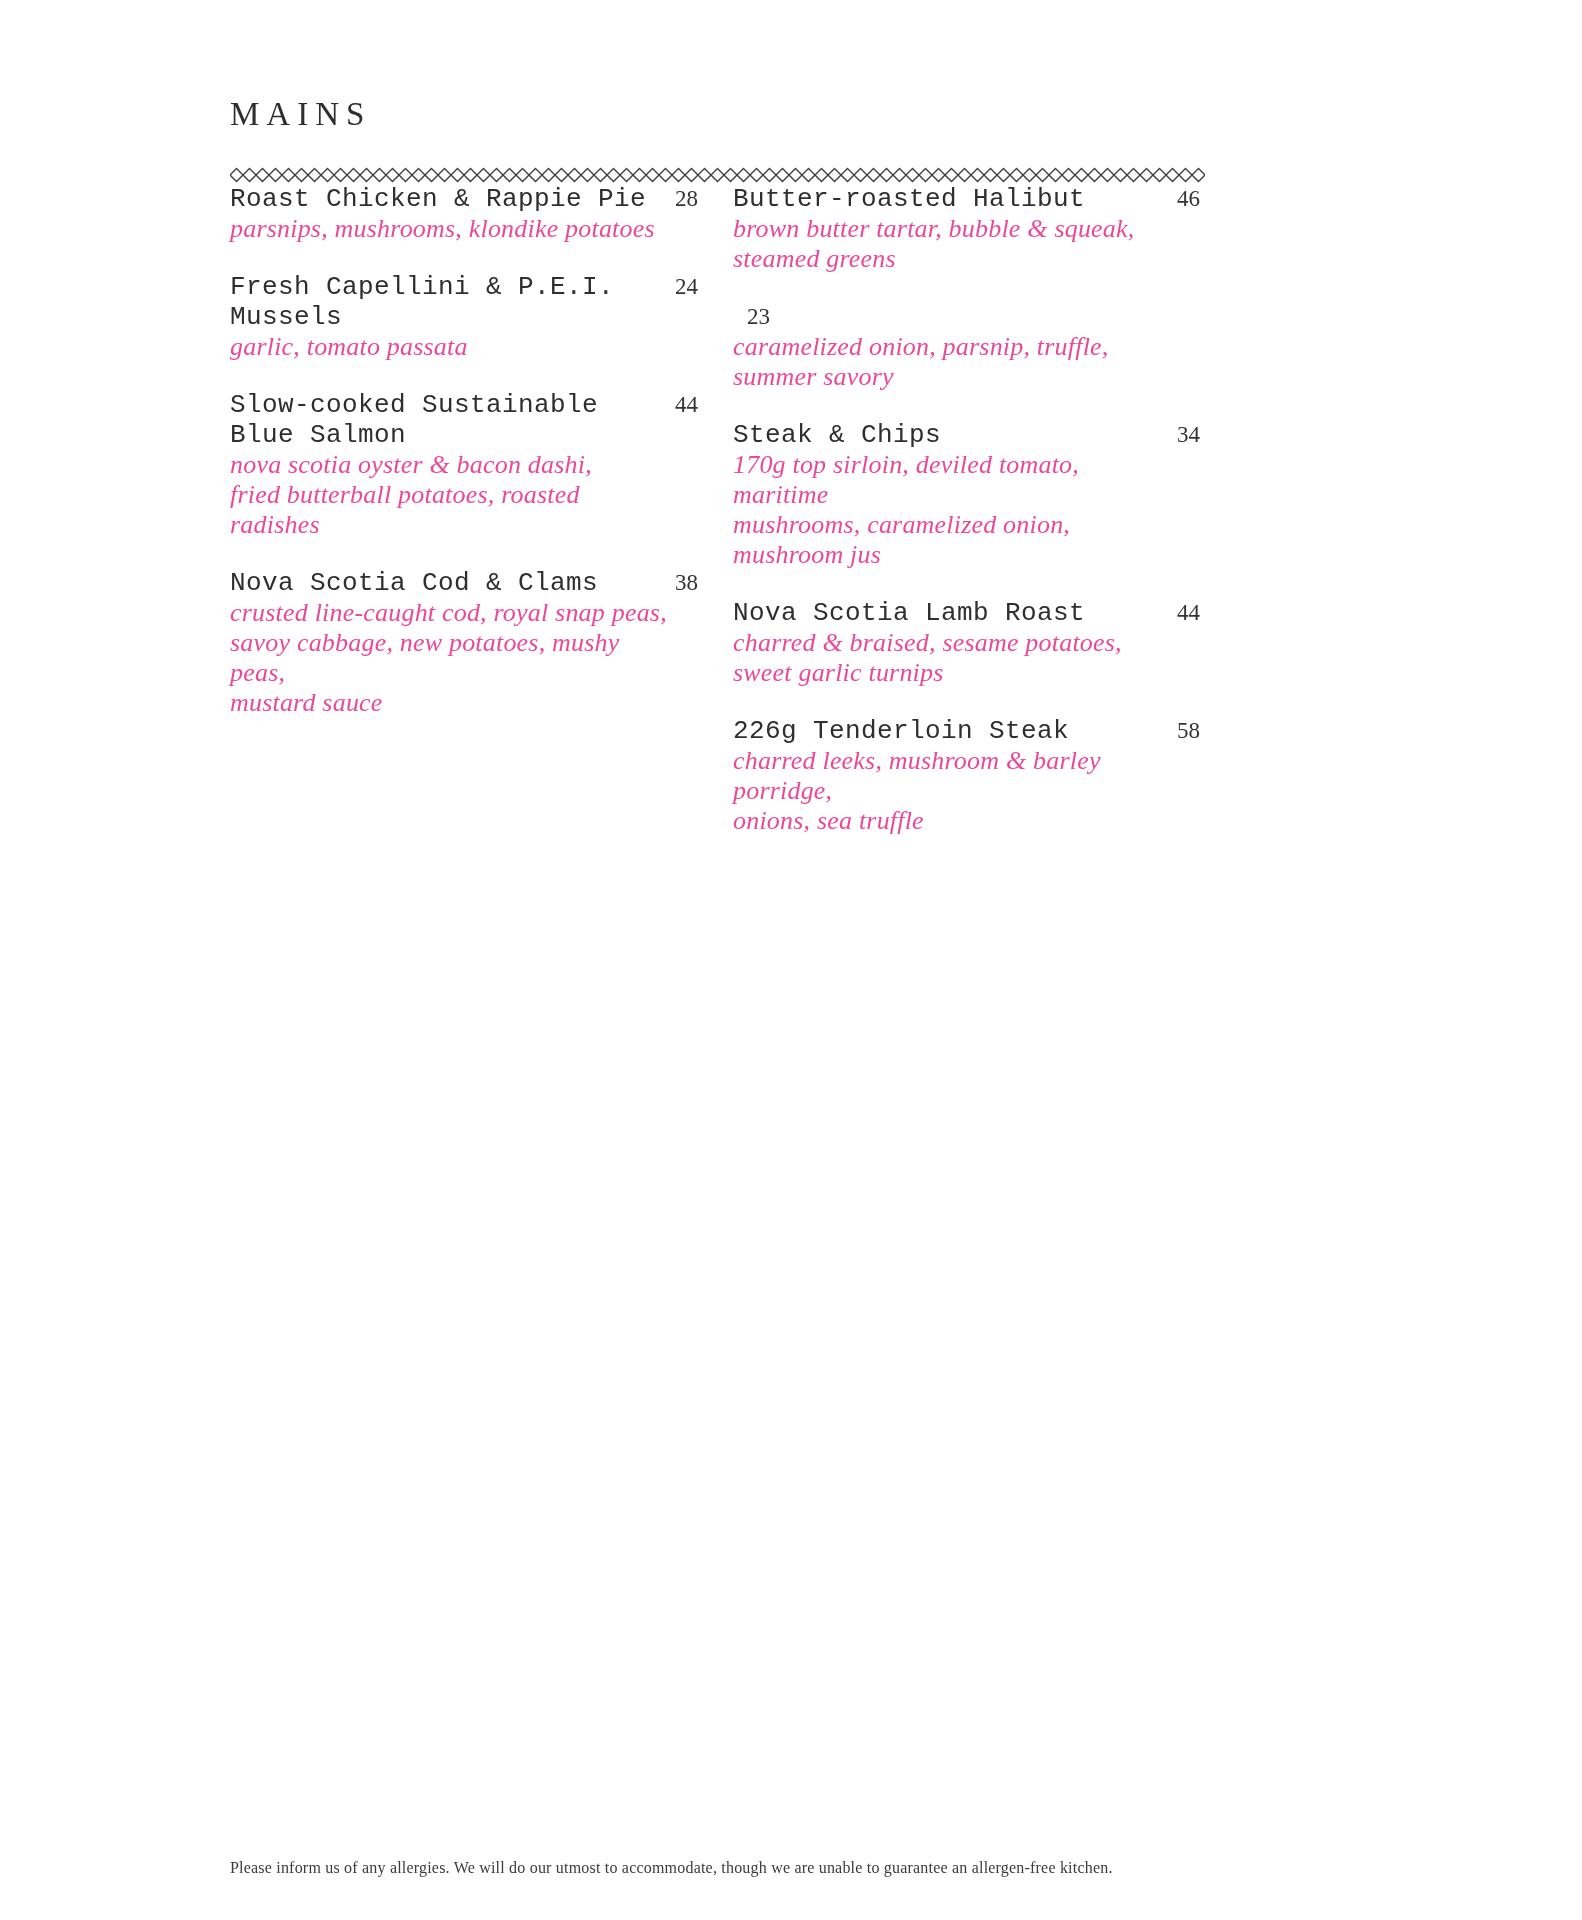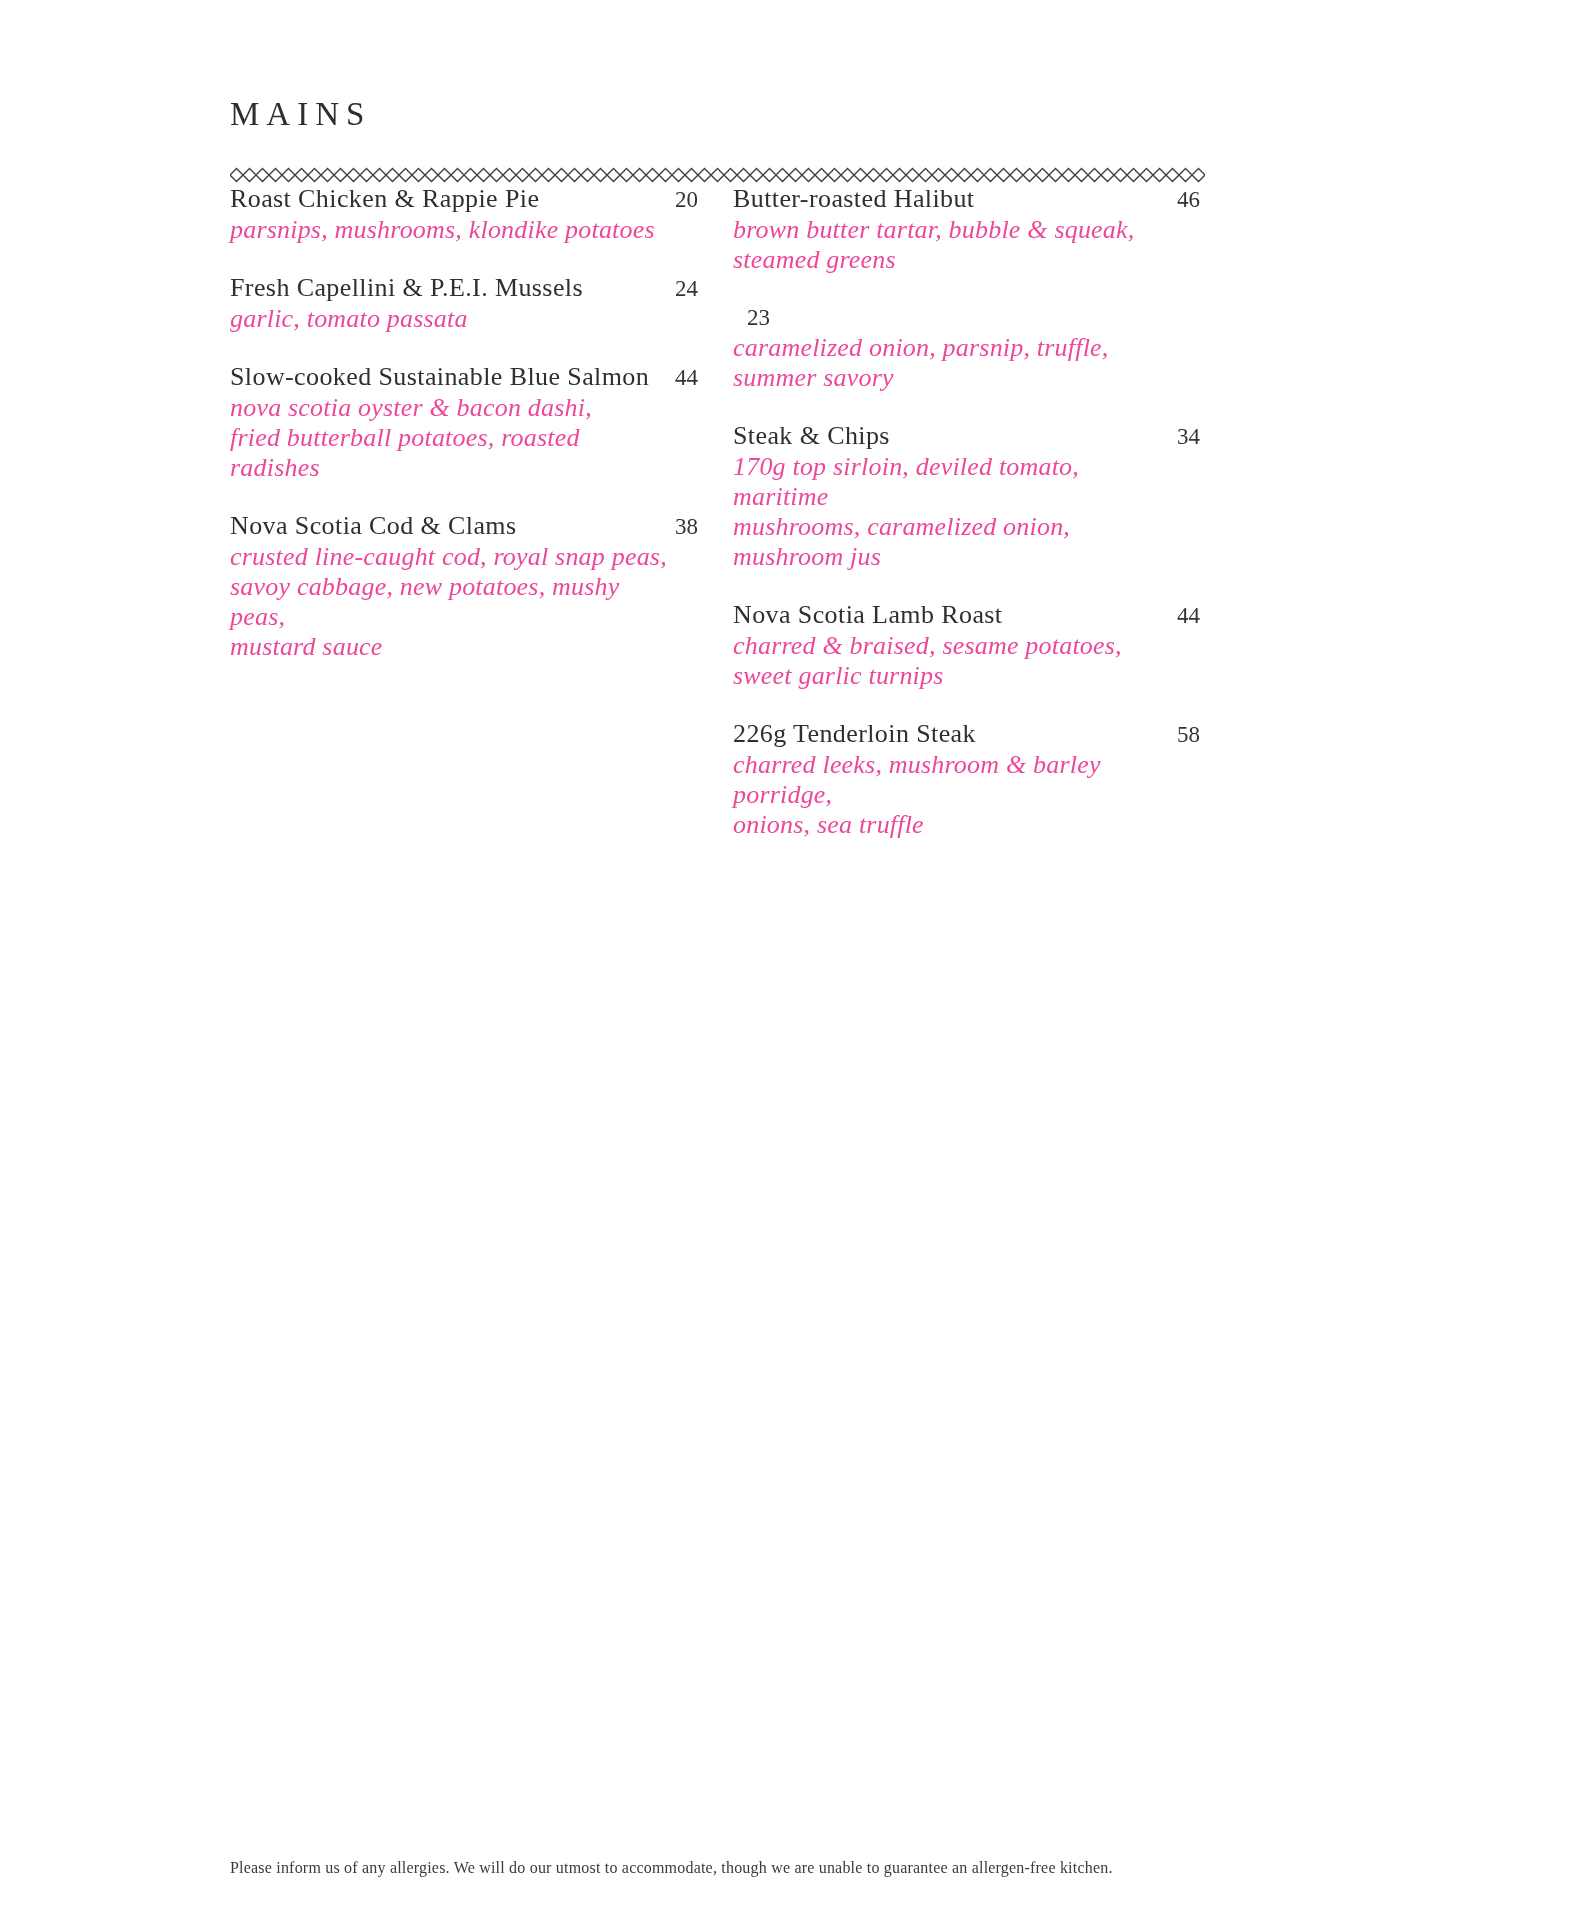--- a/index.html
+++ b/index.html
@@ -50,20 +50,21 @@
     display: flex;
     justify-content: space-between;
     align-items: baseline;
   }
   .item-name {
     font-size: 26px;
     line-height: 30px;
     letter-spacing: 0.4px;
     color: #2f2f2f;
     flex: 1 1 auto;
+    font-family: Liberation Mono, monospace;
   }
   .item-price {
     font-size: 23px;
     line-height: 30px;
     color: #343434;
     margin-left: 14px;
     white-space: nowrap;
   }
   .item-desc {
     font-size: 26px;
@@ -102,21 +103,21 @@
     </svg>
   </div>
 
   <div class="menu-grid">
 
     <div class="menu-col">
 
       <div class="menu-item">
         <div class="item-header">
           <span class="item-name">Roast Chicken &amp; Rappie Pie</span>
-          <span class="item-price">20</span>
+          <span class="item-price">28</span>
         </div>
         <div class="item-desc">parsnips, mushrooms, klondike potatoes</div>
       </div>
 
       <div class="menu-item">
         <div class="item-header">
           <span class="item-name">Fresh Capellini &amp; P.E.I. Mussels</span>
           <span class="item-price">24</span>
         </div>
         <div class="item-desc">garlic, tomato passata</div>

